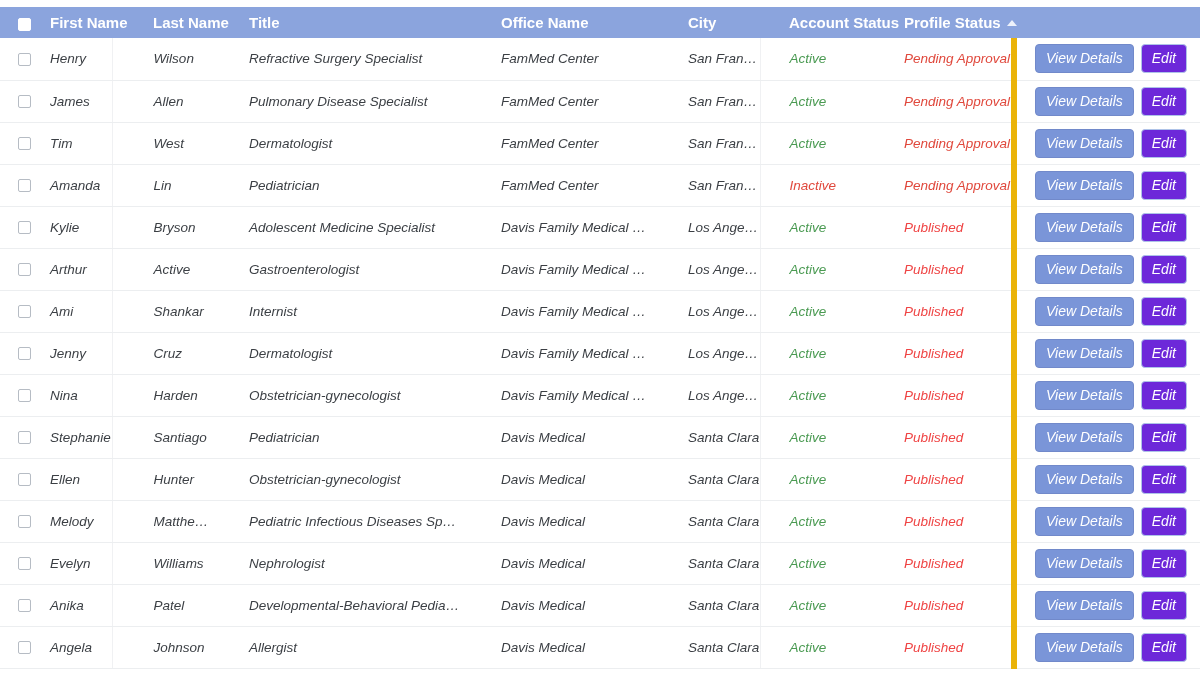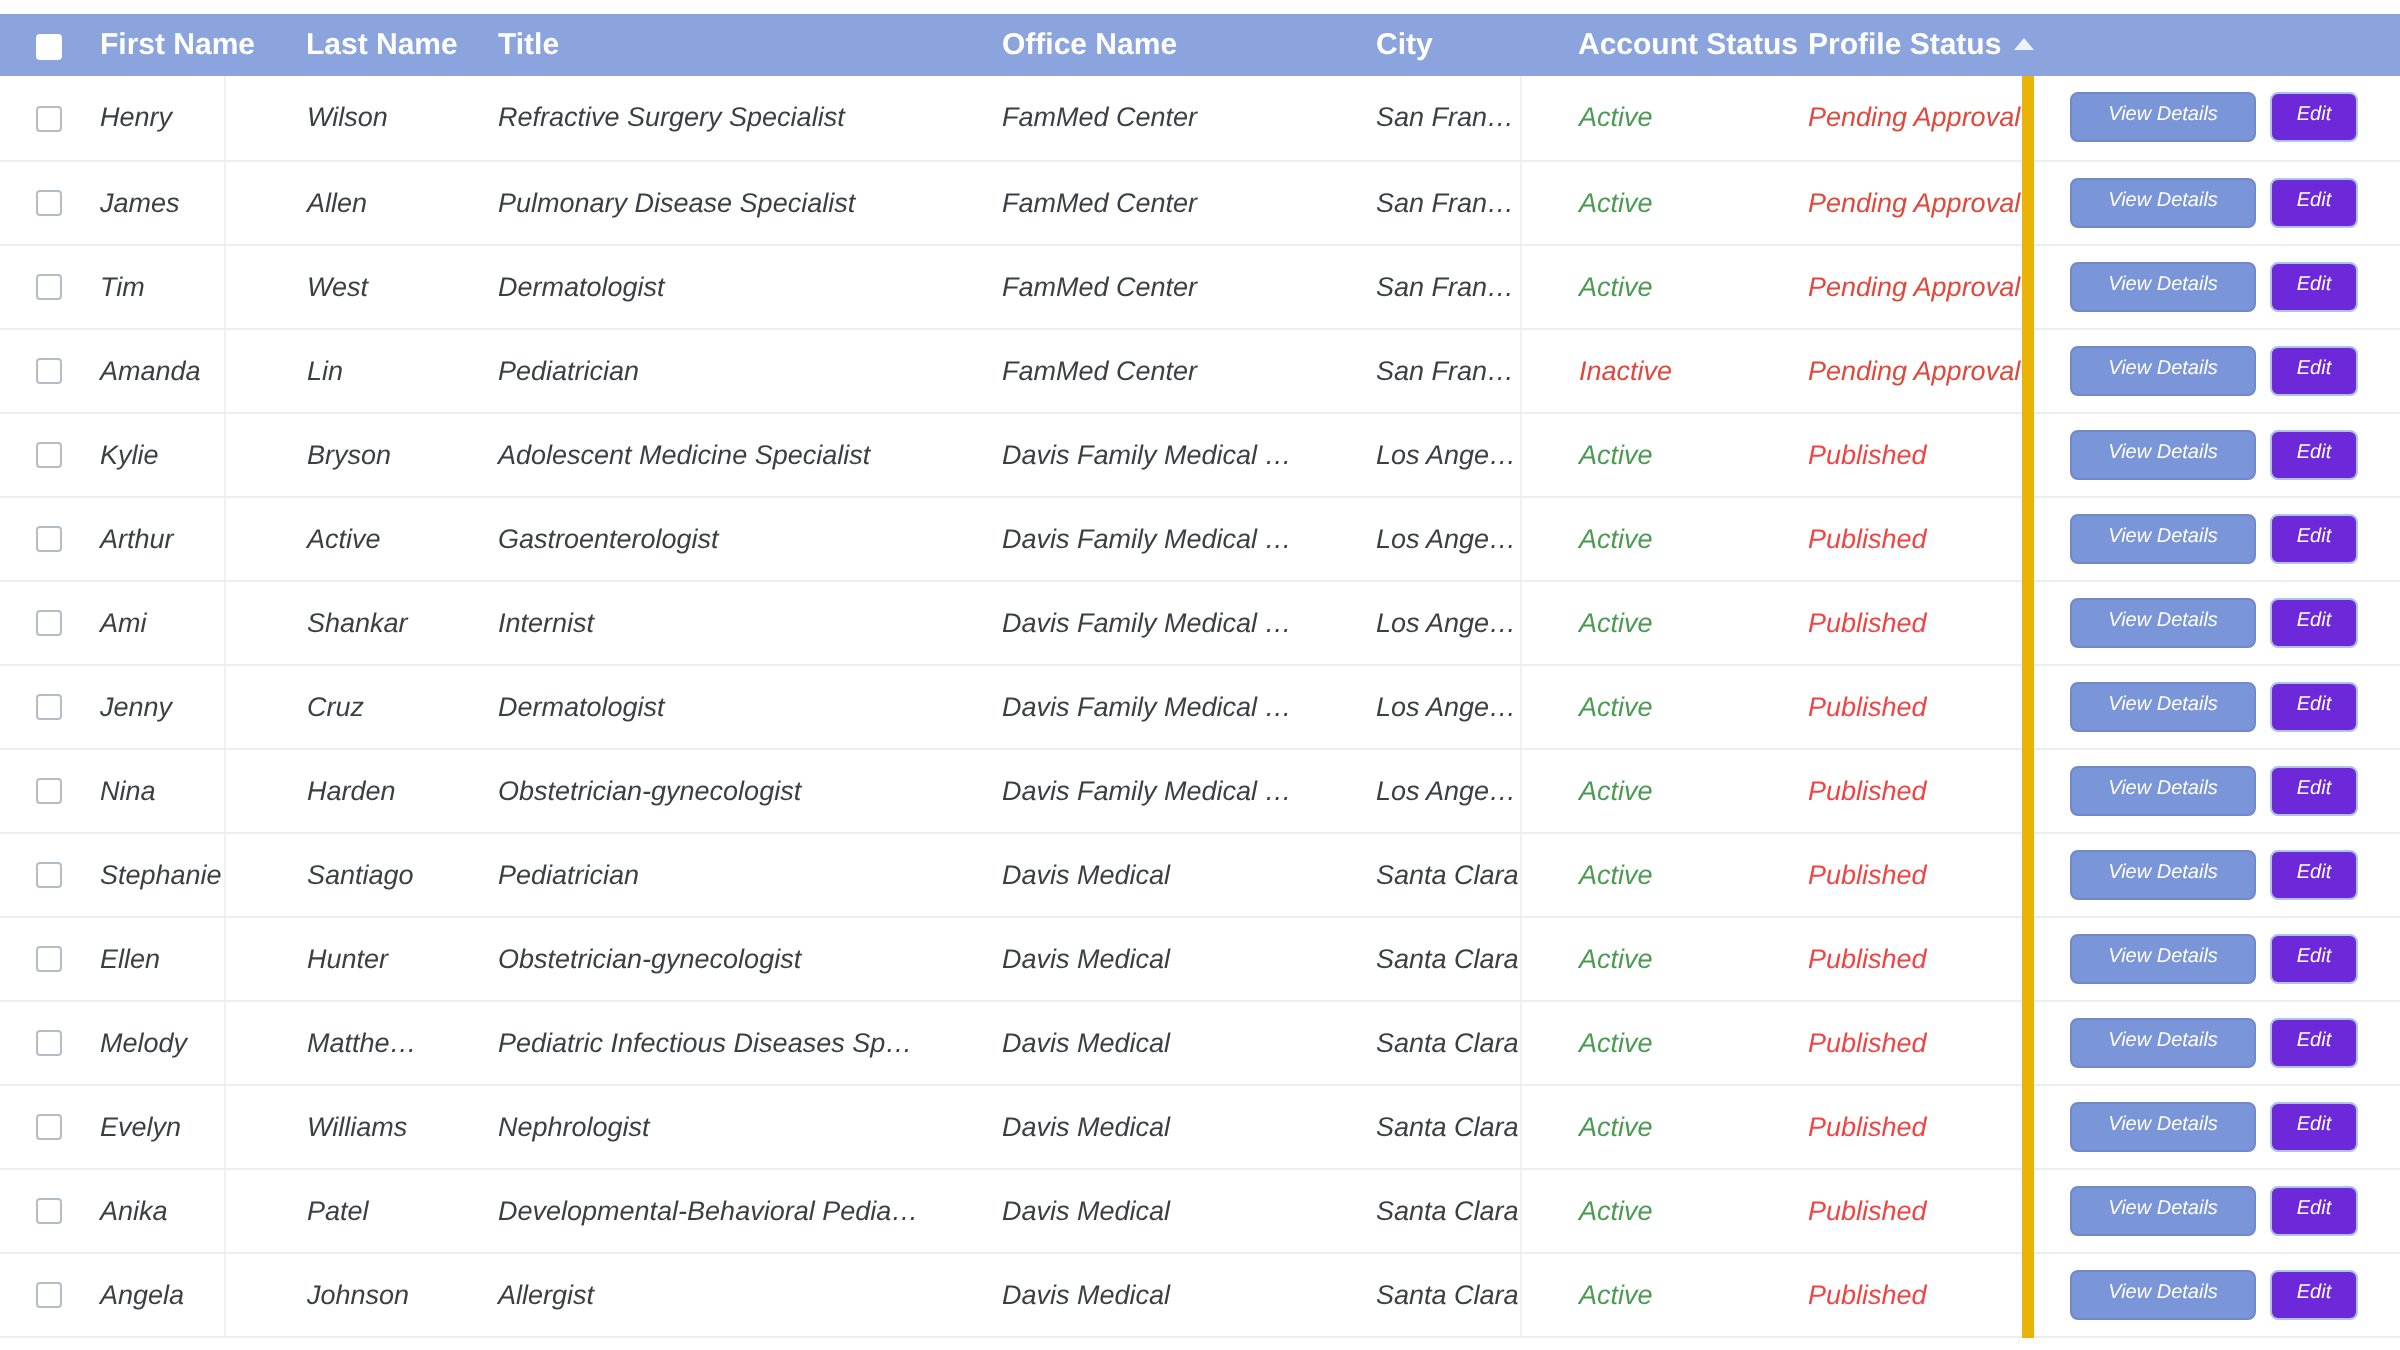--- a/index.html
+++ b/index.html
@@ -101,23 +101,22 @@
   
   .st-active    { color: #4a9a52; }
   .st-inactive  { color: #e0483c; }
   .st-published { color: #ef4444; }
   .st-pending   { color: #e0483c; }
 
   
   .btn {
     display: inline-block;
     color: #ffffff;
-    font-size: 10px;
+    font-size: 14px;
     line-height: 1;
-    text-align: center;
     border-radius: 4px;
     cursor: pointer;
     user-select: none;
     vertical-align: middle;
   }
   .btn-view {
     background: #7a95d8;
     border: 1px solid #7189ca;
     padding: 6px 10px 7px 10px;
     min-width: 93px;

